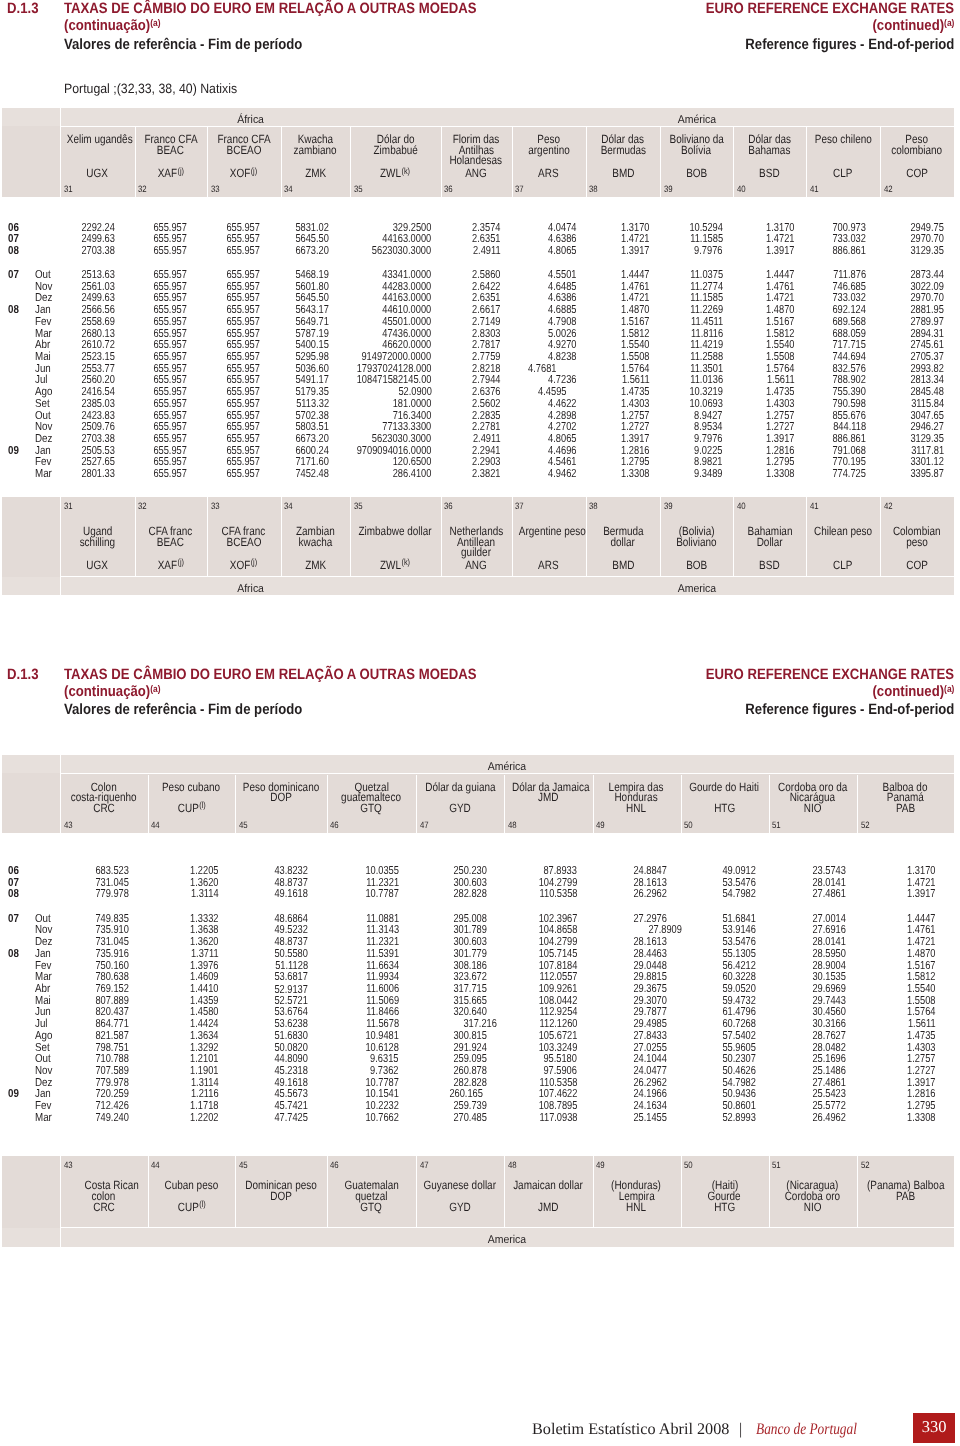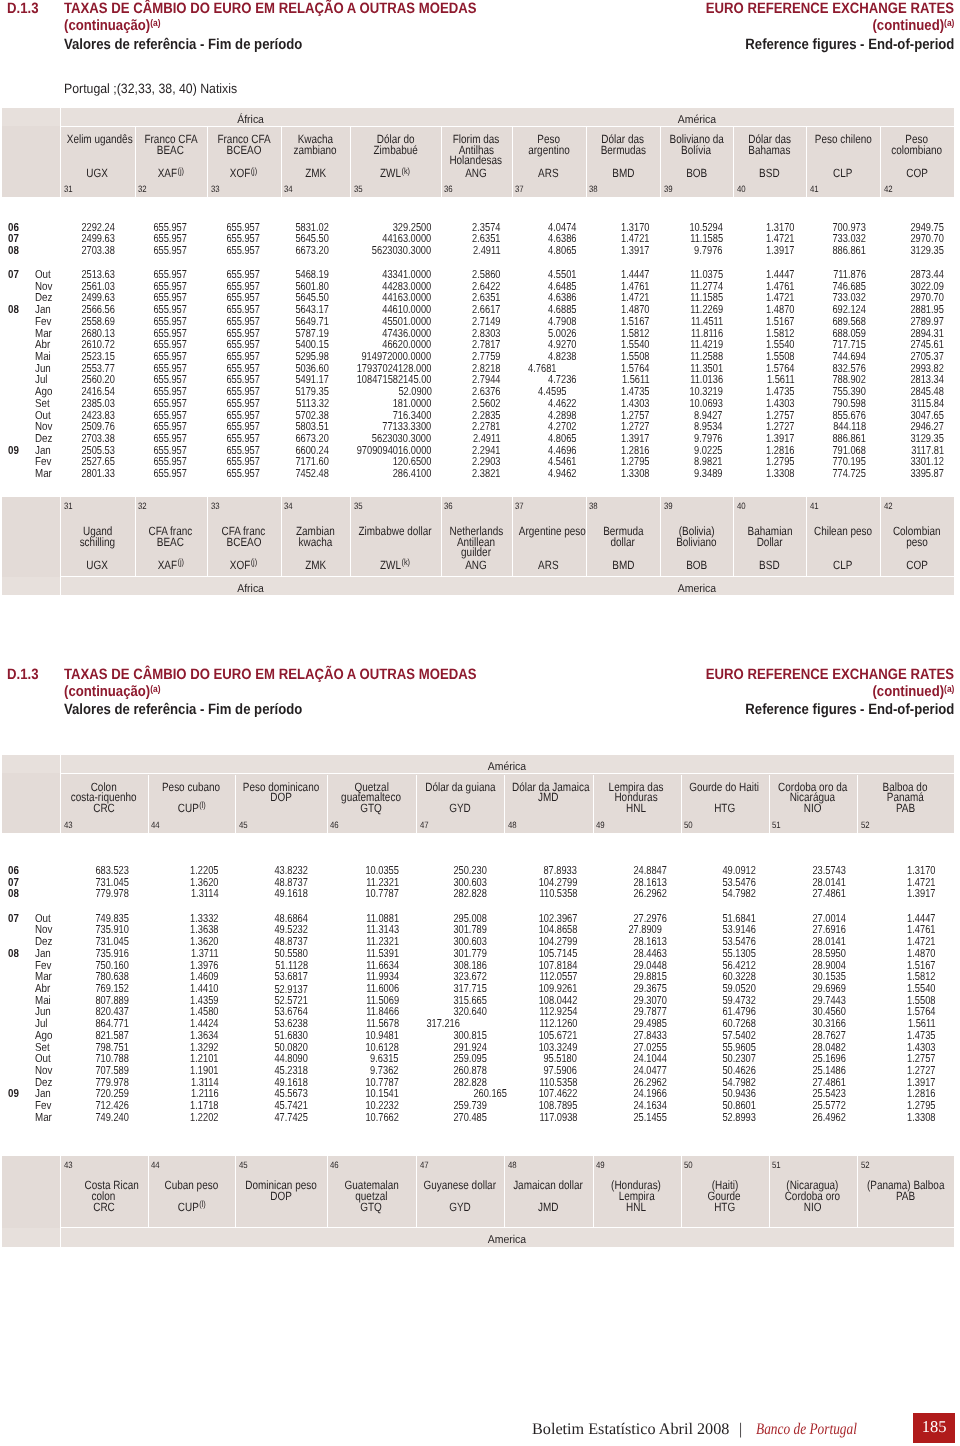--- a/index.html
+++ b/index.html
@@ -556,21 +556,21 @@
 <div class="cell num" style="right:204.10000000000002px;top:912.7300000000001px"><span class="sqr" style="transform-origin:right top">51.6841</span></div>
 <div class="cell num" style="right:114.39999999999998px;top:912.7300000000001px"><span class="sqr" style="transform-origin:right top">27.0014</span></div>
 <div class="cell num" style="right:24.399999999999977px;top:912.7300000000001px"><span class="sqr" style="transform-origin:right top">1.4447</span></div>
 <div class="cell" style="left:35px;top:924.4400000000002px"><span class="sqc" style="transform-origin:left top">Nov</span></div>
 <div class="cell num" style="right:831.0px;top:924.4400000000002px"><span class="sqr" style="transform-origin:right top">735.910</span></div>
 <div class="cell num" style="right:741.3px;top:924.4400000000002px"><span class="sqr" style="transform-origin:right top">1.3638</span></div>
 <div class="cell num" style="right:651.6px;top:924.4400000000002px"><span class="sqr" style="transform-origin:right top">49.5232</span></div>
 <div class="cell num" style="right:561.2px;top:924.4400000000002px"><span class="sqr" style="transform-origin:right top">11.3143</span></div>
 <div class="cell num" style="right:472.6px;top:924.4400000000002px"><span class="sqr" style="transform-origin:right top">301.789</span></div>
 <div class="cell num" style="right:382.6px;top:924.4400000000002px"><span class="sqr" style="transform-origin:right top">104.8658</span></div>
-<div class="cell num" style="right:298px;top:924.4400000000002px"><span class="sqr" style="transform-origin:right top">27.8909</span></div>
+<div class="cell num" style="right:278px;top:924.4400000000002px"><span class="sqr" style="transform-origin:right top">27.8909</span></div>
 <div class="cell num" style="right:204.10000000000002px;top:924.4400000000002px"><span class="sqr" style="transform-origin:right top">53.9146</span></div>
 <div class="cell num" style="right:114.39999999999998px;top:924.4400000000002px"><span class="sqr" style="transform-origin:right top">27.6916</span></div>
 <div class="cell num" style="right:24.399999999999977px;top:924.4400000000002px"><span class="sqr" style="transform-origin:right top">1.4761</span></div>
 <div class="cell" style="left:35px;top:936.1500000000002px"><span class="sqc" style="transform-origin:left top">Dez</span></div>
 <div class="cell num" style="right:831.0px;top:936.1500000000002px"><span class="sqr" style="transform-origin:right top">731.045</span></div>
 <div class="cell num" style="right:741.3px;top:936.1500000000002px"><span class="sqr" style="transform-origin:right top">1.3620</span></div>
 <div class="cell num" style="right:651.6px;top:936.1500000000002px"><span class="sqr" style="transform-origin:right top">48.8737</span></div>
 <div class="cell num" style="right:561.2px;top:936.1500000000002px"><span class="sqr" style="transform-origin:right top">11.2321</span></div>
 <div class="cell num" style="right:472.6px;top:936.1500000000002px"><span class="sqr" style="transform-origin:right top">300.603</span></div>
 <div class="cell num" style="right:382.6px;top:936.1500000000002px"><span class="sqr" style="transform-origin:right top">104.2799</span></div>
@@ -643,21 +643,21 @@
 <div class="cell num" style="right:382.6px;top:1006.4100000000004px"><span class="sqr" style="transform-origin:right top">112.9254</span></div>
 <div class="cell num" style="right:293.0px;top:1006.4100000000004px"><span class="sqr" style="transform-origin:right top">29.7877</span></div>
 <div class="cell num" style="right:204.10000000000002px;top:1006.4100000000004px"><span class="sqr" style="transform-origin:right top">61.4796</span></div>
 <div class="cell num" style="right:114.39999999999998px;top:1006.4100000000004px"><span class="sqr" style="transform-origin:right top">30.4560</span></div>
 <div class="cell num" style="right:24.399999999999977px;top:1006.4100000000004px"><span class="sqr" style="transform-origin:right top">1.5764</span></div>
 <div class="cell" style="left:35px;top:1018.1200000000005px"><span class="sqc" style="transform-origin:left top">Jul</span></div>
 <div class="cell num" style="right:831.0px;top:1018.1200000000005px"><span class="sqr" style="transform-origin:right top">864.771</span></div>
 <div class="cell num" style="right:741.3px;top:1018.1200000000005px"><span class="sqr" style="transform-origin:right top">1.4424</span></div>
 <div class="cell num" style="right:651.6px;top:1018.1200000000005px"><span class="sqr" style="transform-origin:right top">53.6238</span></div>
 <div class="cell num" style="right:561.2px;top:1018.1200000000005px"><span class="sqr" style="transform-origin:right top">11.5678</span></div>
-<div class="cell num" style="right:500px;top:1018.1200000000005px"><span class="sqr" style="transform-origin:right top">317.216</span></div>
+<div class="cell num" style="right:463px;top:1018.1200000000005px"><span class="sqr" style="transform-origin:right top">317.216</span></div>
 <div class="cell num" style="right:382.6px;top:1018.1200000000005px"><span class="sqr" style="transform-origin:right top">112.1260</span></div>
 <div class="cell num" style="right:293.0px;top:1018.1200000000005px"><span class="sqr" style="transform-origin:right top">29.4985</span></div>
 <div class="cell num" style="right:204.10000000000002px;top:1018.1200000000005px"><span class="sqr" style="transform-origin:right top">60.7268</span></div>
 <div class="cell num" style="right:114.39999999999998px;top:1018.1200000000005px"><span class="sqr" style="transform-origin:right top">30.3166</span></div>
 <div class="cell num" style="right:24.399999999999977px;top:1018.1200000000005px"><span class="sqr" style="transform-origin:right top">1.5611</span></div>
 <div class="cell" style="left:35px;top:1029.8300000000004px"><span class="sqc" style="transform-origin:left top">Ago</span></div>
 <div class="cell num" style="right:831.0px;top:1029.8300000000004px"><span class="sqr" style="transform-origin:right top">821.587</span></div>
 <div class="cell num" style="right:741.3px;top:1029.8300000000004px"><span class="sqr" style="transform-origin:right top">1.3634</span></div>
 <div class="cell num" style="right:651.6px;top:1029.8300000000004px"><span class="sqr" style="transform-origin:right top">51.6830</span></div>
 <div class="cell num" style="right:561.2px;top:1029.8300000000004px"><span class="sqr" style="transform-origin:right top">10.9481</span></div>
@@ -710,21 +710,21 @@
 <div class="cell num" style="right:293.0px;top:1076.6700000000005px"><span class="sqr" style="transform-origin:right top">26.2962</span></div>
 <div class="cell num" style="right:204.10000000000002px;top:1076.6700000000005px"><span class="sqr" style="transform-origin:right top">54.7982</span></div>
 <div class="cell num" style="right:114.39999999999998px;top:1076.6700000000005px"><span class="sqr" style="transform-origin:right top">27.4861</span></div>
 <div class="cell num" style="right:24.399999999999977px;top:1076.6700000000005px"><span class="sqr" style="transform-origin:right top">1.3917</span></div>
 <div class="cell yr" style="left:8px;top:1088.3800000000006px"><span class="sqc" style="transform-origin:left top">09</span></div>
 <div class="cell" style="left:35px;top:1088.3800000000006px"><span class="sqc" style="transform-origin:left top">Jan</span></div>
 <div class="cell num" style="right:831.0px;top:1088.3800000000006px"><span class="sqr" style="transform-origin:right top">720.259</span></div>
 <div class="cell num" style="right:741.3px;top:1088.3800000000006px"><span class="sqr" style="transform-origin:right top">1.2116</span></div>
 <div class="cell num" style="right:651.6px;top:1088.3800000000006px"><span class="sqr" style="transform-origin:right top">45.5673</span></div>
 <div class="cell num" style="right:561.2px;top:1088.3800000000006px"><span class="sqr" style="transform-origin:right top">10.1541</span></div>
-<div class="cell num" style="right:453px;top:1088.3800000000006px"><span class="sqr" style="transform-origin:right top">260.165</span></div>
+<div class="cell num" style="right:477px;top:1088.3800000000006px"><span class="sqr" style="transform-origin:right top">260.165</span></div>
 <div class="cell num" style="right:382.6px;top:1088.3800000000006px"><span class="sqr" style="transform-origin:right top">107.4622</span></div>
 <div class="cell num" style="right:293.0px;top:1088.3800000000006px"><span class="sqr" style="transform-origin:right top">24.1966</span></div>
 <div class="cell num" style="right:204.10000000000002px;top:1088.3800000000006px"><span class="sqr" style="transform-origin:right top">50.9436</span></div>
 <div class="cell num" style="right:114.39999999999998px;top:1088.3800000000006px"><span class="sqr" style="transform-origin:right top">25.5423</span></div>
 <div class="cell num" style="right:24.399999999999977px;top:1088.3800000000006px"><span class="sqr" style="transform-origin:right top">1.2816</span></div>
 <div class="cell" style="left:35px;top:1100.0900000000006px"><span class="sqc" style="transform-origin:left top">Fev</span></div>
 <div class="cell num" style="right:831.0px;top:1100.0900000000006px"><span class="sqr" style="transform-origin:right top">712.426</span></div>
 <div class="cell num" style="right:741.3px;top:1100.0900000000006px"><span class="sqr" style="transform-origin:right top">1.1718</span></div>
 <div class="cell num" style="right:651.6px;top:1100.0900000000006px"><span class="sqr" style="transform-origin:right top">45.7421</span></div>
 <div class="cell num" style="right:561.2px;top:1100.0900000000006px"><span class="sqr" style="transform-origin:right top">10.2232</span></div>
@@ -794,14 +794,14 @@
 <div class="cnum" style="left:772.0px;top:1160.6px"><span class="sqc" style="transform-origin:left top">51</span></div>
 <div class="cn" style="left:857px;top:1179.3px;width:97px"><span class="sqc">(Panama) Balboa</span></div>
 <div class="cn" style="left:857px;top:1189.8999999999999px;width:97px"><span class="sqc">PAB</span></div>
 <div class="cnum" style="left:860.5px;top:1160.6px"><span class="sqc" style="transform-origin:left top">52</span></div>
 <div class="footer">
       <span class="f-bul">Boletim Estatístico Abril 2008</span>
       <span class="f-sep" style="left:739px">|</span>
       <span class="f-bank" style="left:755.5px">Banco de Portugal</span>
     </div>
 <div class="badge"></div>
-<div class="badge-num">185</div>
+<div class="badge-num">330</div>
 </div>
 
 </body></html>

